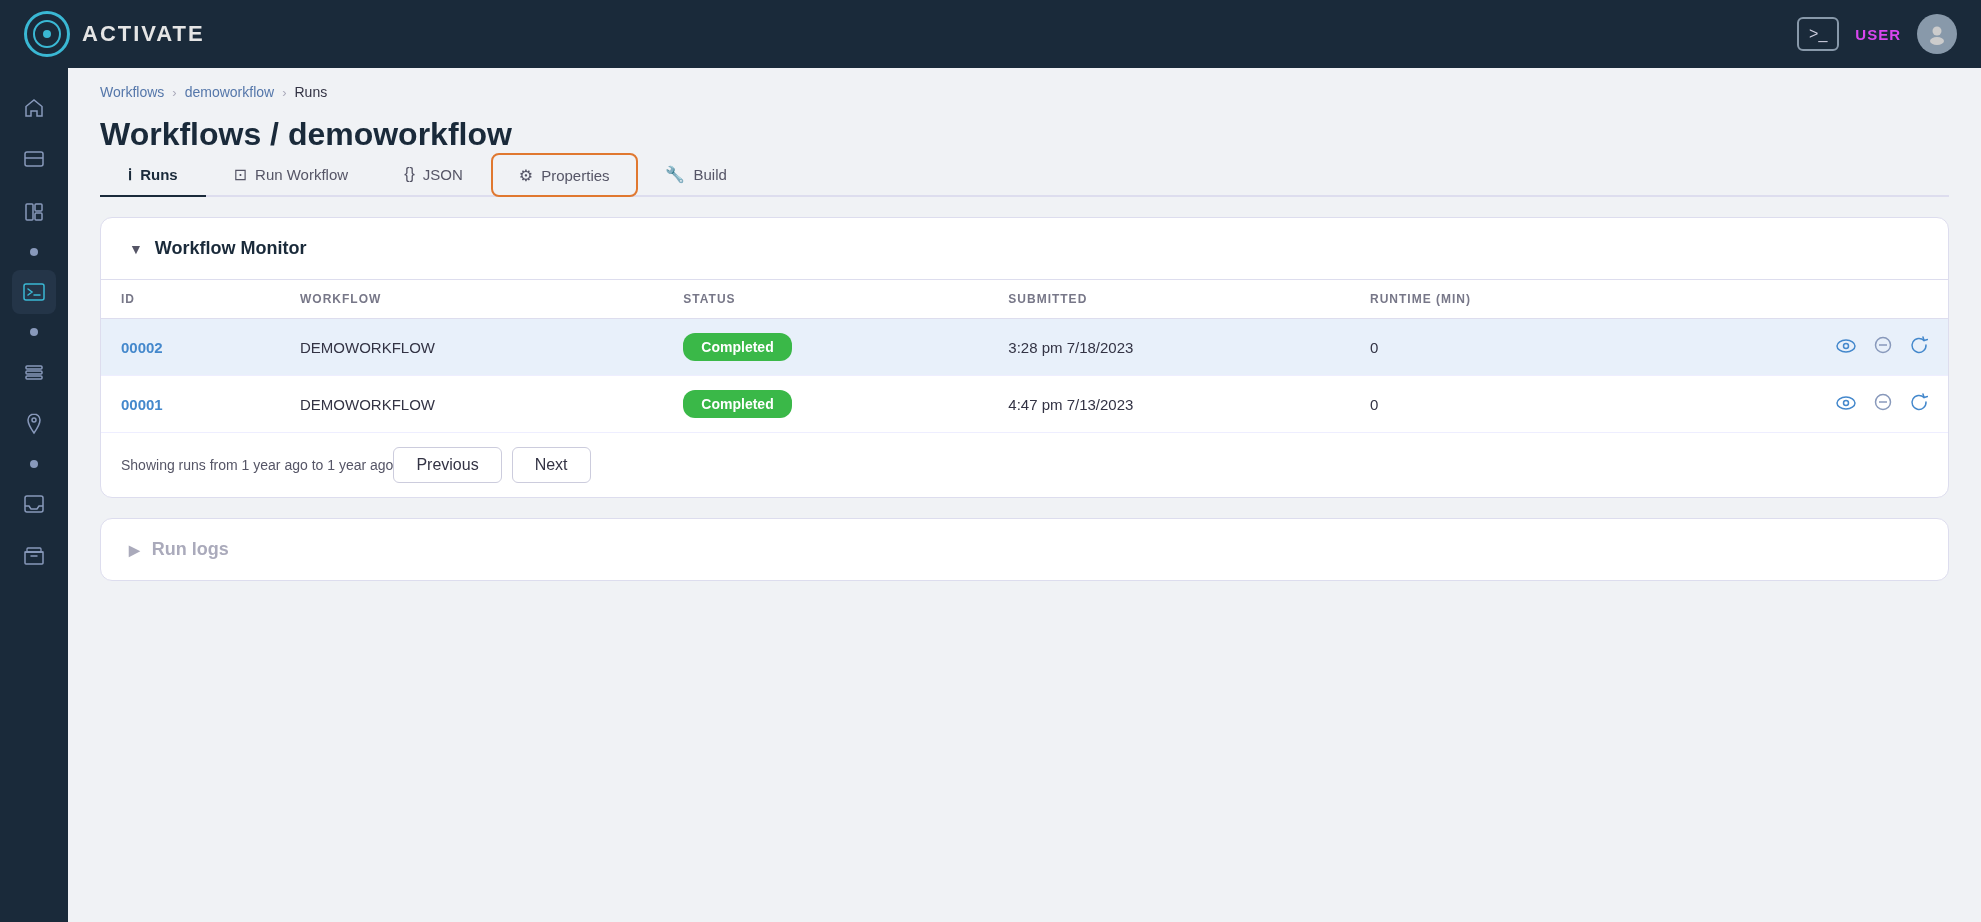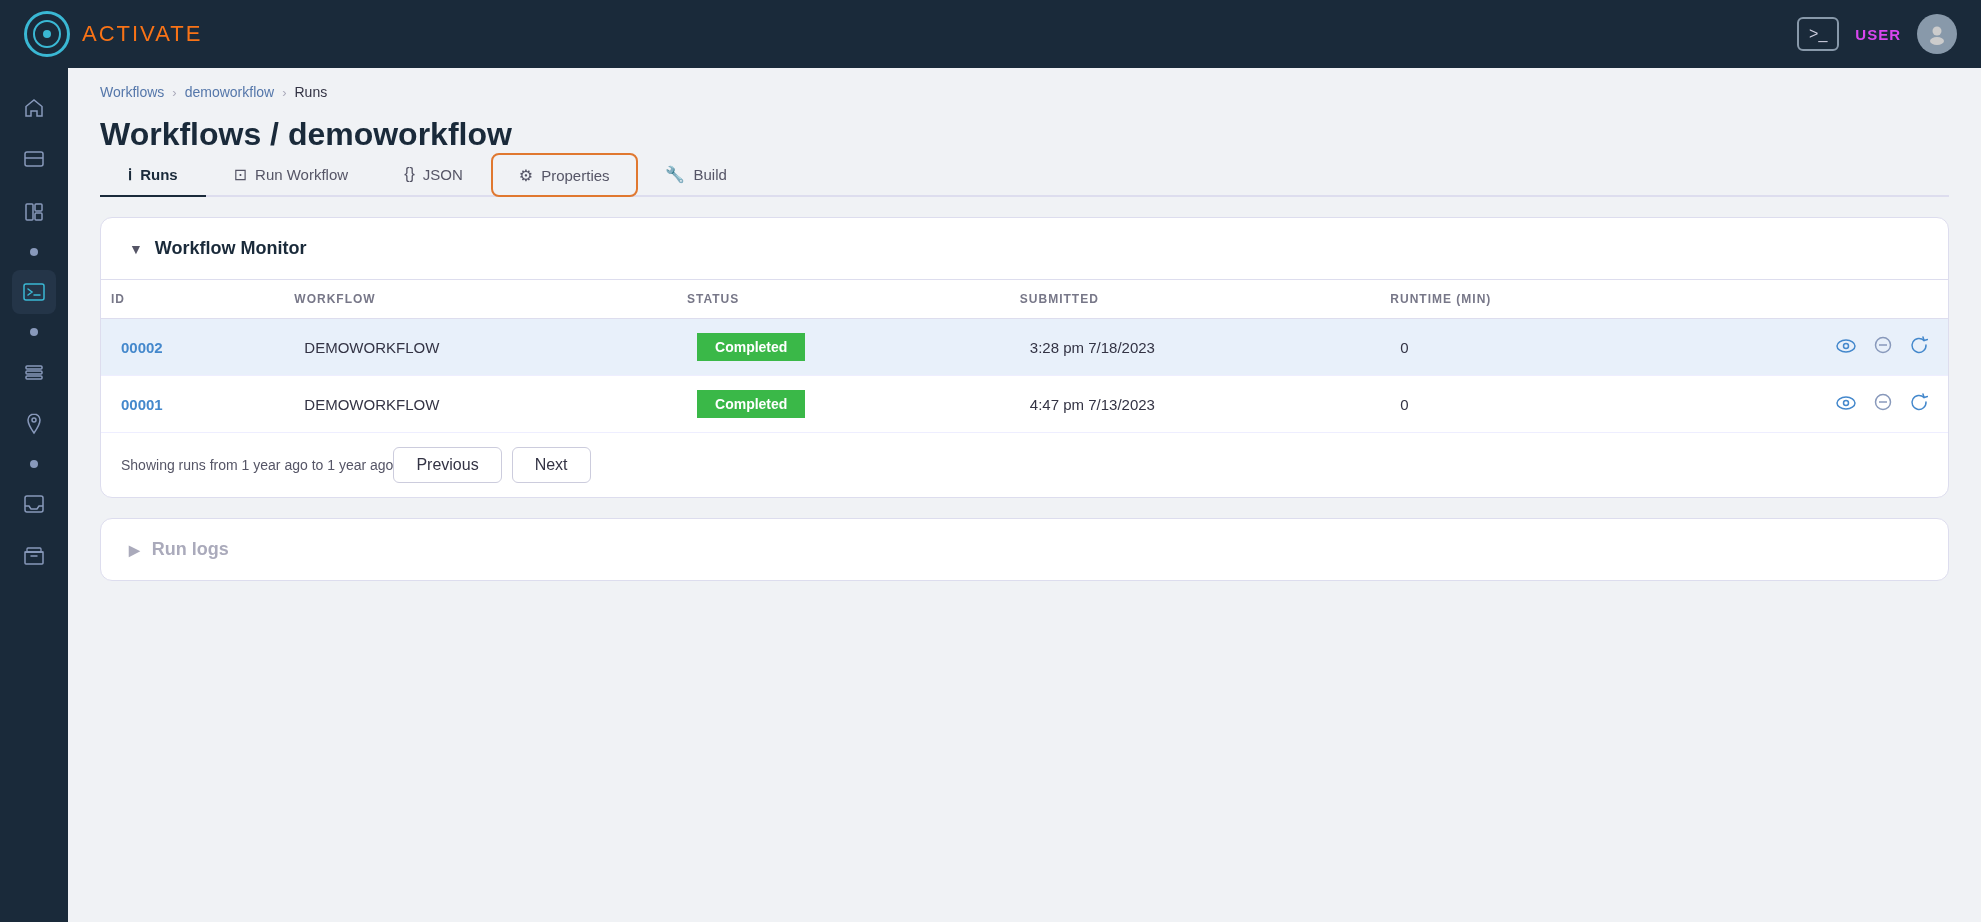--- a/index.html
+++ b/index.html
@@ -23,21 +23,21 @@
       display: flex; align-items: center; justify-content: center;
       position: relative;
     }
     .logo-inner {
       width: 28px; height: 28px;
       border: 2px solid #3ab8d4;
       border-radius: 50%;
       display: flex; align-items: center; justify-content: center;
     }
     .logo-dot { width: 8px; height: 8px; background: #3ab8d4; border-radius: 50%; }
-    .app-title { color: #f97316; font-size: 22px; font-weight: 400; letter-spacing: 2px; }
+    .app-title { color: #e5e5e5; font-size: 22px; font-weight: 700; letter-spacing: 2px; }
     .topnav-right { display: flex; align-items: center; gap: 16px; }
     .terminal-btn {
       border: 2px solid #8899aa;
       border-radius: 6px;
       padding: 6px 10px;
       background: transparent;
       cursor: pointer;
       color: #ccd;
       font-size: 16px;
     }
@@ -131,40 +131,40 @@
       cursor: pointer;
     }
     .chevron-icon { font-size: 14px; color: #556; }
 
     
     .table-wrap { padding: 0 0 0 0; }
     table { width: 100%; border-collapse: collapse; }
     thead tr { border-bottom: 1px solid #dde; border-top: 1px solid #dde; }
     th {
       text-align: left;
-      padding: 12px 10px;
+      padding: 12px 20px;
       font-size: 12px;
       font-weight: 700;
       color: #778;
       letter-spacing: 1px;
       background: white;
     }
     tbody tr { border-bottom: 1px solid #eef; }
     tbody tr.row-highlighted { background: #e8f0fa; }
     td { padding: 14px 20px; font-size: 15px; color: #334; }
     td.id-cell { color: #4488cc; font-weight: 700; cursor: pointer; }
 
     .status-badge {
       display: inline-block;
       background: #3ab848;
       color: white;
       font-weight: 700;
       font-size: 14px;
       padding: 6px 18px;
-      border-radius: 0;
+      border-radius: 12px;
     }
 
     .action-icons { display: flex; align-items: center; gap: 18px; justify-content: flex-end; }
     .action-icon { font-size: 18px; color: #8899bb; cursor: pointer; }
     .action-icon.blue { color: #4488cc; }
 
     
     .table-footer {
       display: flex; align-items: center; 
       padding: 14px 20px;

